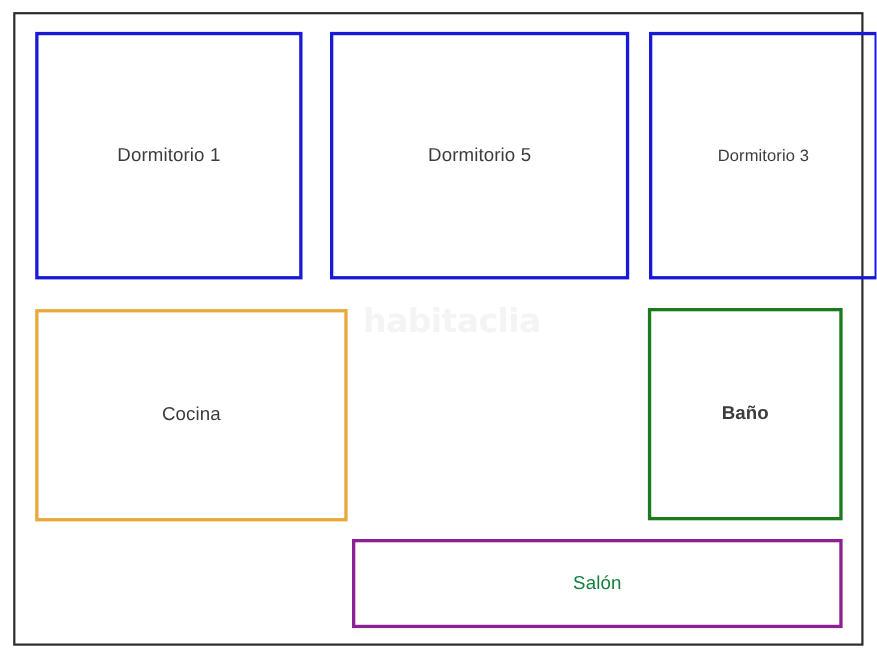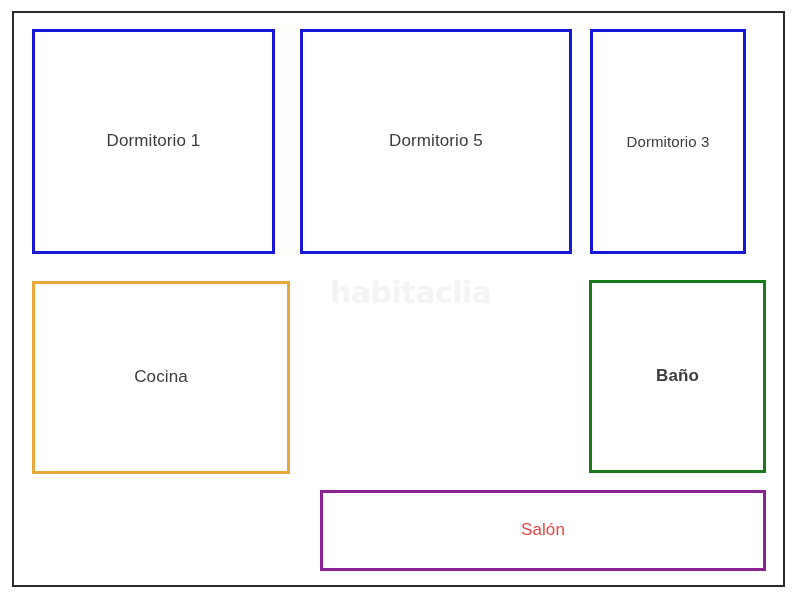--- a/index.html
+++ b/index.html
@@ -79,31 +79,31 @@
 
   <div id="outer-frame" style="border: 2px solid rgb(43, 43, 43);"></div>
 
   <div id="rooms-layer">
       <div class="room" style="left: 32px; top: 29px; width: 243px; height: 225px; border: 3px solid rgb(24, 24, 216);">
         <span class="room-label" style="color: rgb(60, 60, 60);">Dormitorio 1</span>
       </div>
       <div class="room" style="left: 300px; top: 29px; width: 272px; height: 225px; border: 3px solid rgb(24, 24, 216);">
         <span class="room-label" style="color: rgb(60, 60, 60);">Dormitorio 5</span>
       </div>
-      <div class="room" style="left: 590px; top: 29px; width: 156px; height: 225px; border: 3px solid rgb(24, 24, 216);">
+      <div class="room" style="left: 590px; top: 29px; width: 208px; height: 225px; border: 3px solid rgb(24, 24, 216);">
         <span class="room-label small" style="color: rgb(60, 60, 60);">Dormitorio 3</span>
       </div>
-      <div class="room" style="left: 32px; top: 281px; width: 258px; height: 193px; border: 3px solid rgb(232, 169, 58);">
+      <div class="room" style="left: 32px; top: 281px; width: 284px; height: 193px; border: 3px solid rgb(232, 169, 58);">
         <span class="room-label" style="color: rgb(60, 60, 60);">Cocina</span>
       </div>
       <div class="room" style="left: 589px; top: 280px; width: 177px; height: 193px; border: 3px solid rgb(27, 122, 27); font-weight: bold;">
         <span class="room-label" style="color: rgb(60, 60, 60);">Baño</span>
       </div>
       <div class="room" style="left: 320px; top: 490px; width: 446px; height: 81px; border: 3px solid rgb(139, 33, 146);">
-        <span class="room-label" style="color: #ef4444;">Salón</span>
+        <span class="room-label" style="color: #15803d;">Salón</span>
       </div>
     </div>
 
   <div id="watermark">
     <span class="wm-text" style="color: rgb(244, 244, 244);">habitaclia</span>
   </div>
 
 </div>
 
 </body></html>

